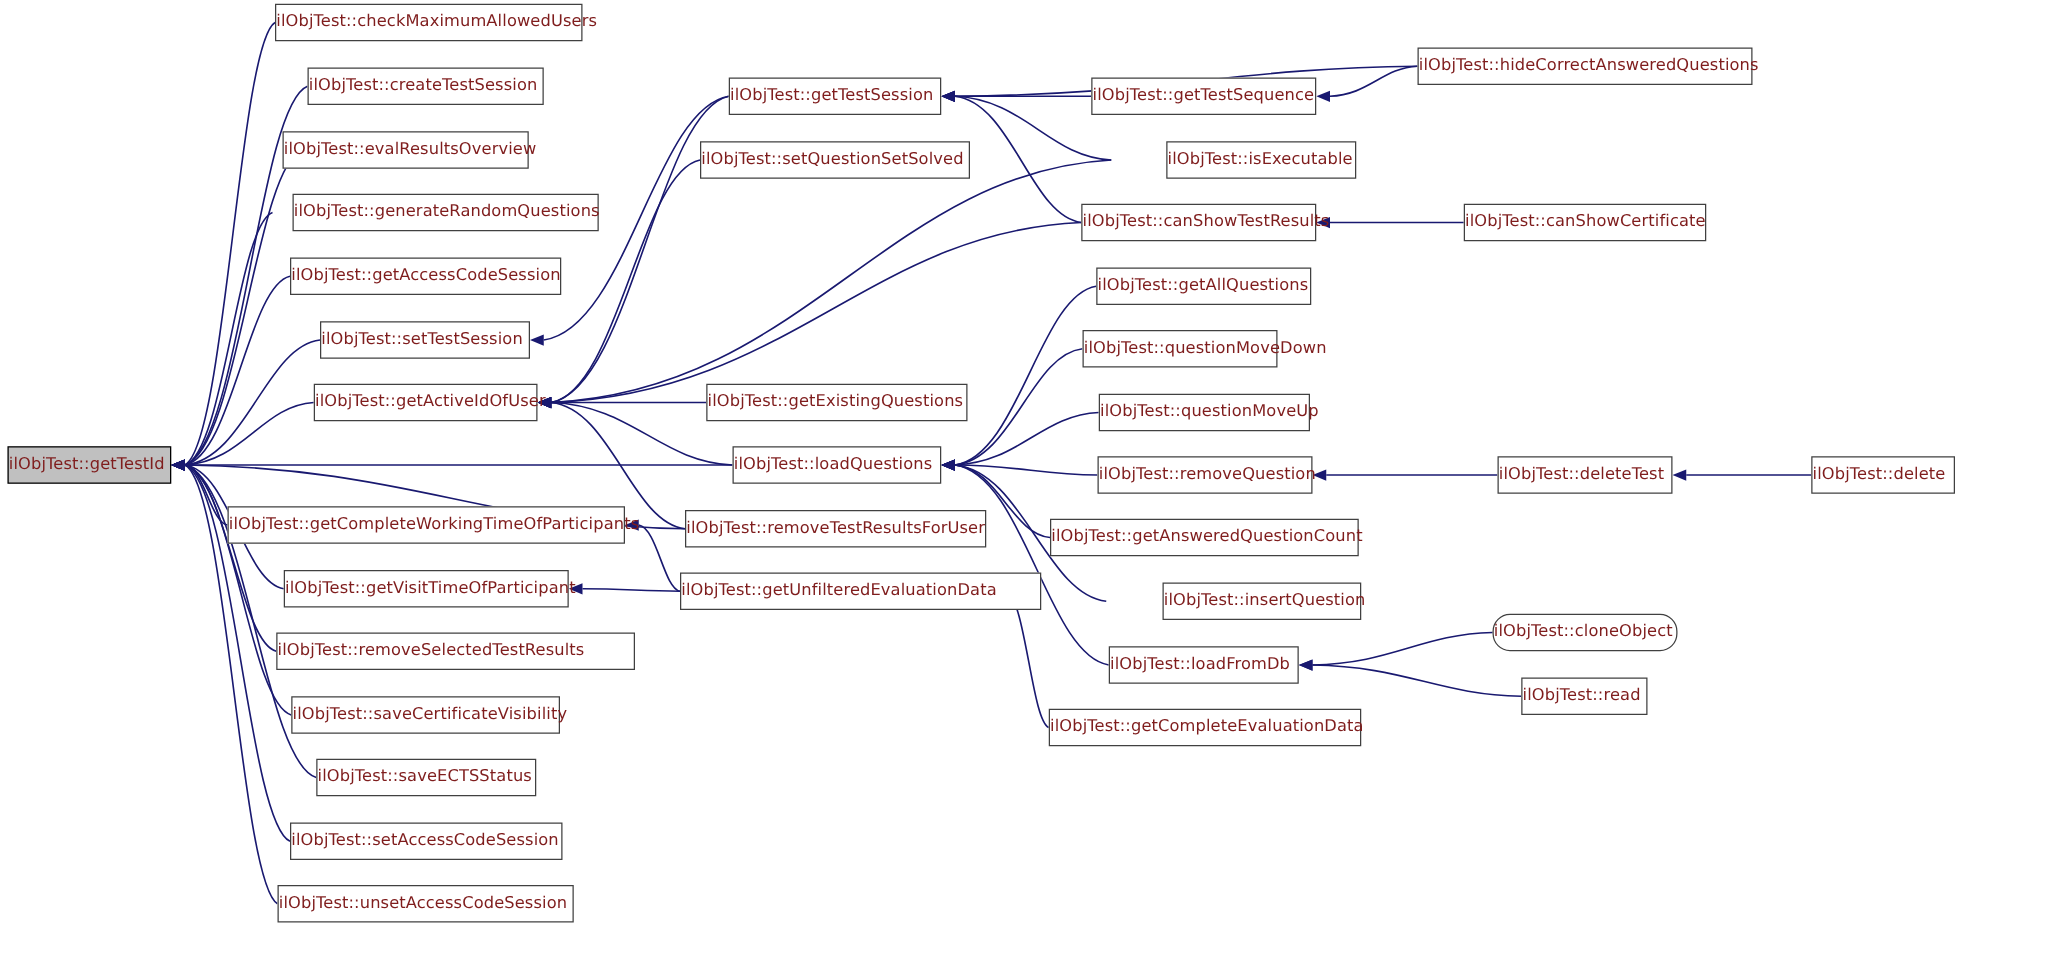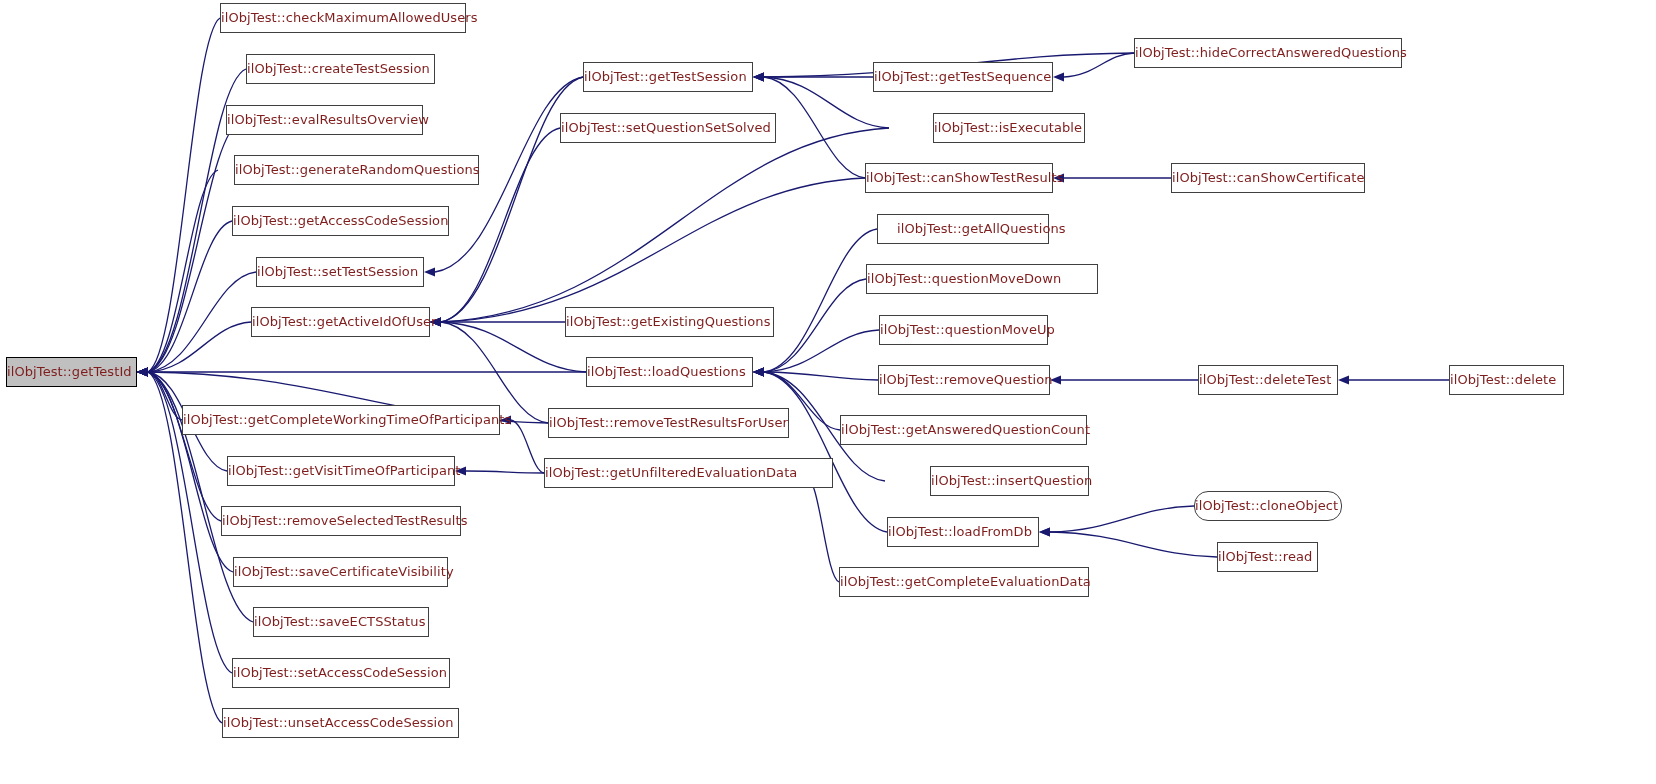--- a/index.html
+++ b/index.html
@@ -148,21 +148,21 @@
       </div>
       <div class="node" style="left: 251px; top: 307px; width: 179px;">
         <span class="lbl">ilObjTest::getActiveIdOfUser</span>
       </div>
       <div class="node" style="left: 182px; top: 405px; width: 318px;">
         <span class="lbl">ilObjTest::getCompleteWorkingTimeOfParticipants</span>
       </div>
       <div class="node" style="left: 227px; top: 456px; width: 228px;">
         <span class="lbl">ilObjTest::getVisitTimeOfParticipant</span>
       </div>
-      <div class="node" style="left: 221px; top: 506px; width: 240px;">
+      <div class="node" style="left: 221px; top: 506px; width: 287px;">
         <span class="lbl">ilObjTest::removeSelectedTestResults</span>
       </div>
       <div class="node" style="left: 233px; top: 557px; width: 215px;">
         <span class="lbl">ilObjTest::saveCertificateVisibility</span>
       </div>
       <div class="node" style="left: 253px; top: 607px; width: 176px;">
         <span class="lbl">ilObjTest::saveECTSStatus</span>
       </div>
       <div class="node" style="left: 232px; top: 658px; width: 218px;">
         <span class="lbl">ilObjTest::setAccessCodeSession</span>
@@ -190,24 +190,24 @@
       </div>
       <div class="node" style="left: 873px; top: 62px; width: 180px;">
         <span class="lbl">ilObjTest::getTestSequence</span>
       </div>
       <div class="node" style="left: 889px; top: 113px; width: 152px; margin-left: 44px;">
         <span class="lbl">ilObjTest::isExecutable</span>
       </div>
       <div class="node" style="left: 865px; top: 163px; width: 188px;">
         <span class="lbl">ilObjTest::canShowTestResults</span>
       </div>
-      <div class="node" style="left: 877px; top: 214px; width: 172px; padding-left: 19px;">
+      <div class="node" style="left: 877px; top: 214px; width: 172px;">
         <span class="lbl">ilObjTest::getAllQuestions</span>
       </div>
-      <div class="node" style="left: 866px; top: 264px; width: 232px;">
+      <div class="node" style="left: 866px; top: 264px; width: 156px;">
         <span class="lbl">ilObjTest::questionMoveDown</span>
       </div>
       <div class="node" style="left: 879px; top: 315px; width: 169px;">
         <span class="lbl">ilObjTest::questionMoveUp</span>
       </div>
       <div class="node" style="left: 878px; top: 365px; width: 172px;">
         <span class="lbl">ilObjTest::removeQuestion</span>
       </div>
       <div class="node" style="left: 840px; top: 415px; width: 247px;">
         <span class="lbl">ilObjTest::getAnsweredQuestionCount</span>

